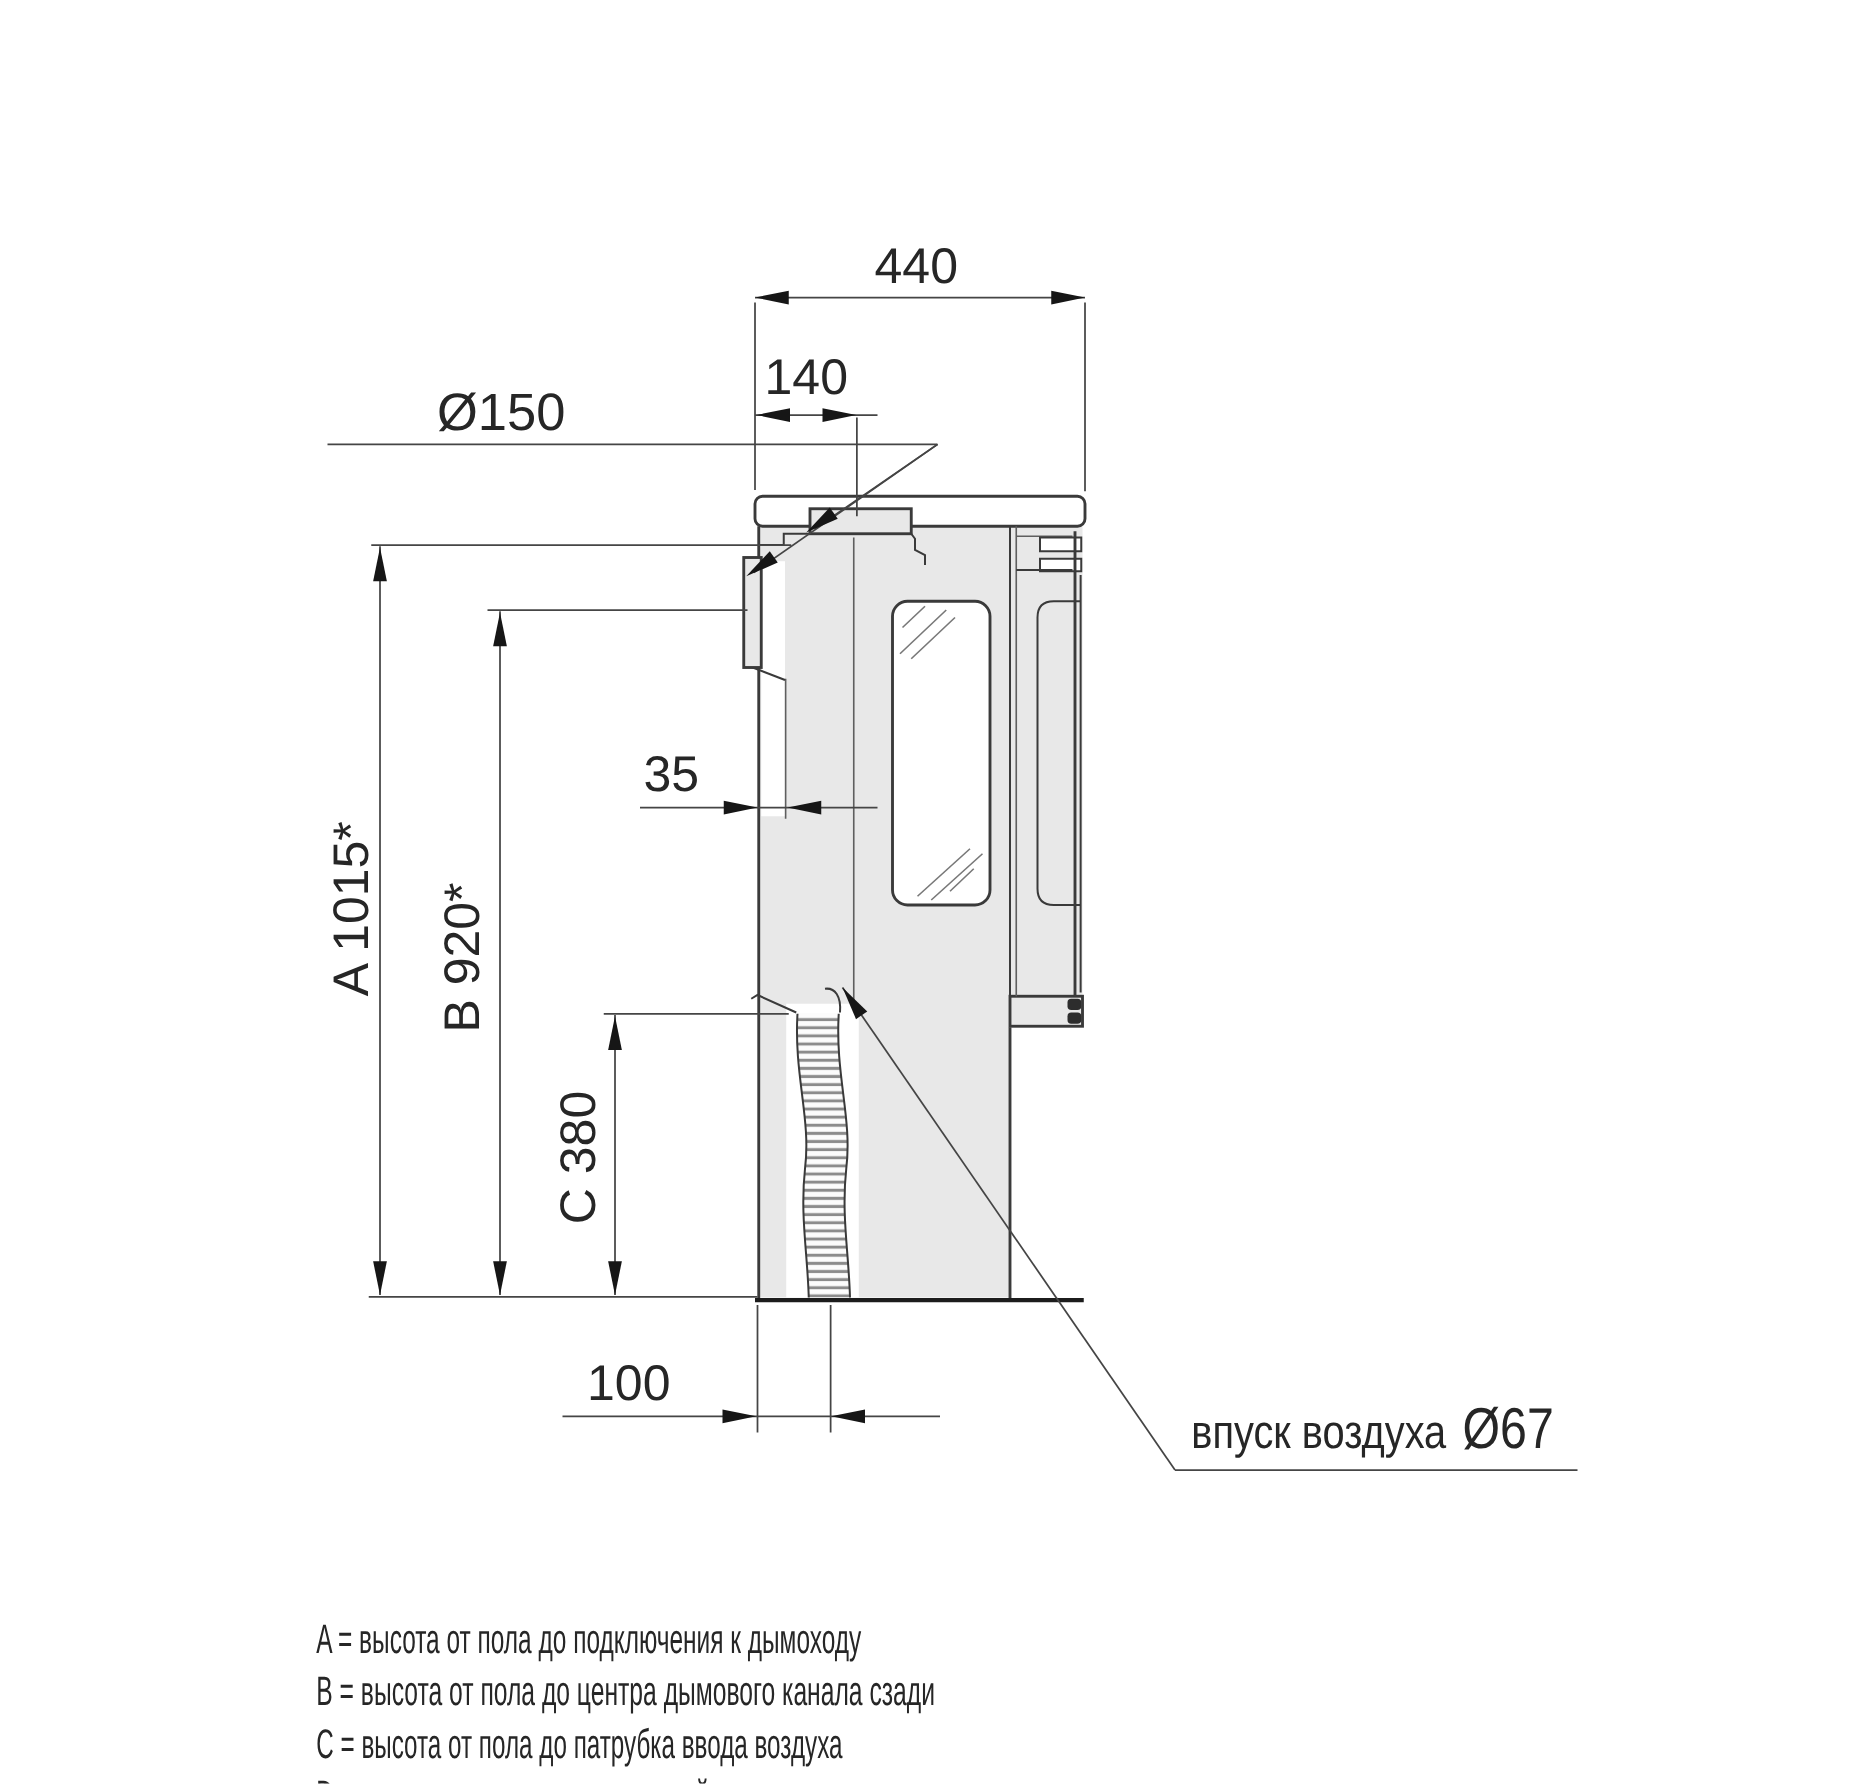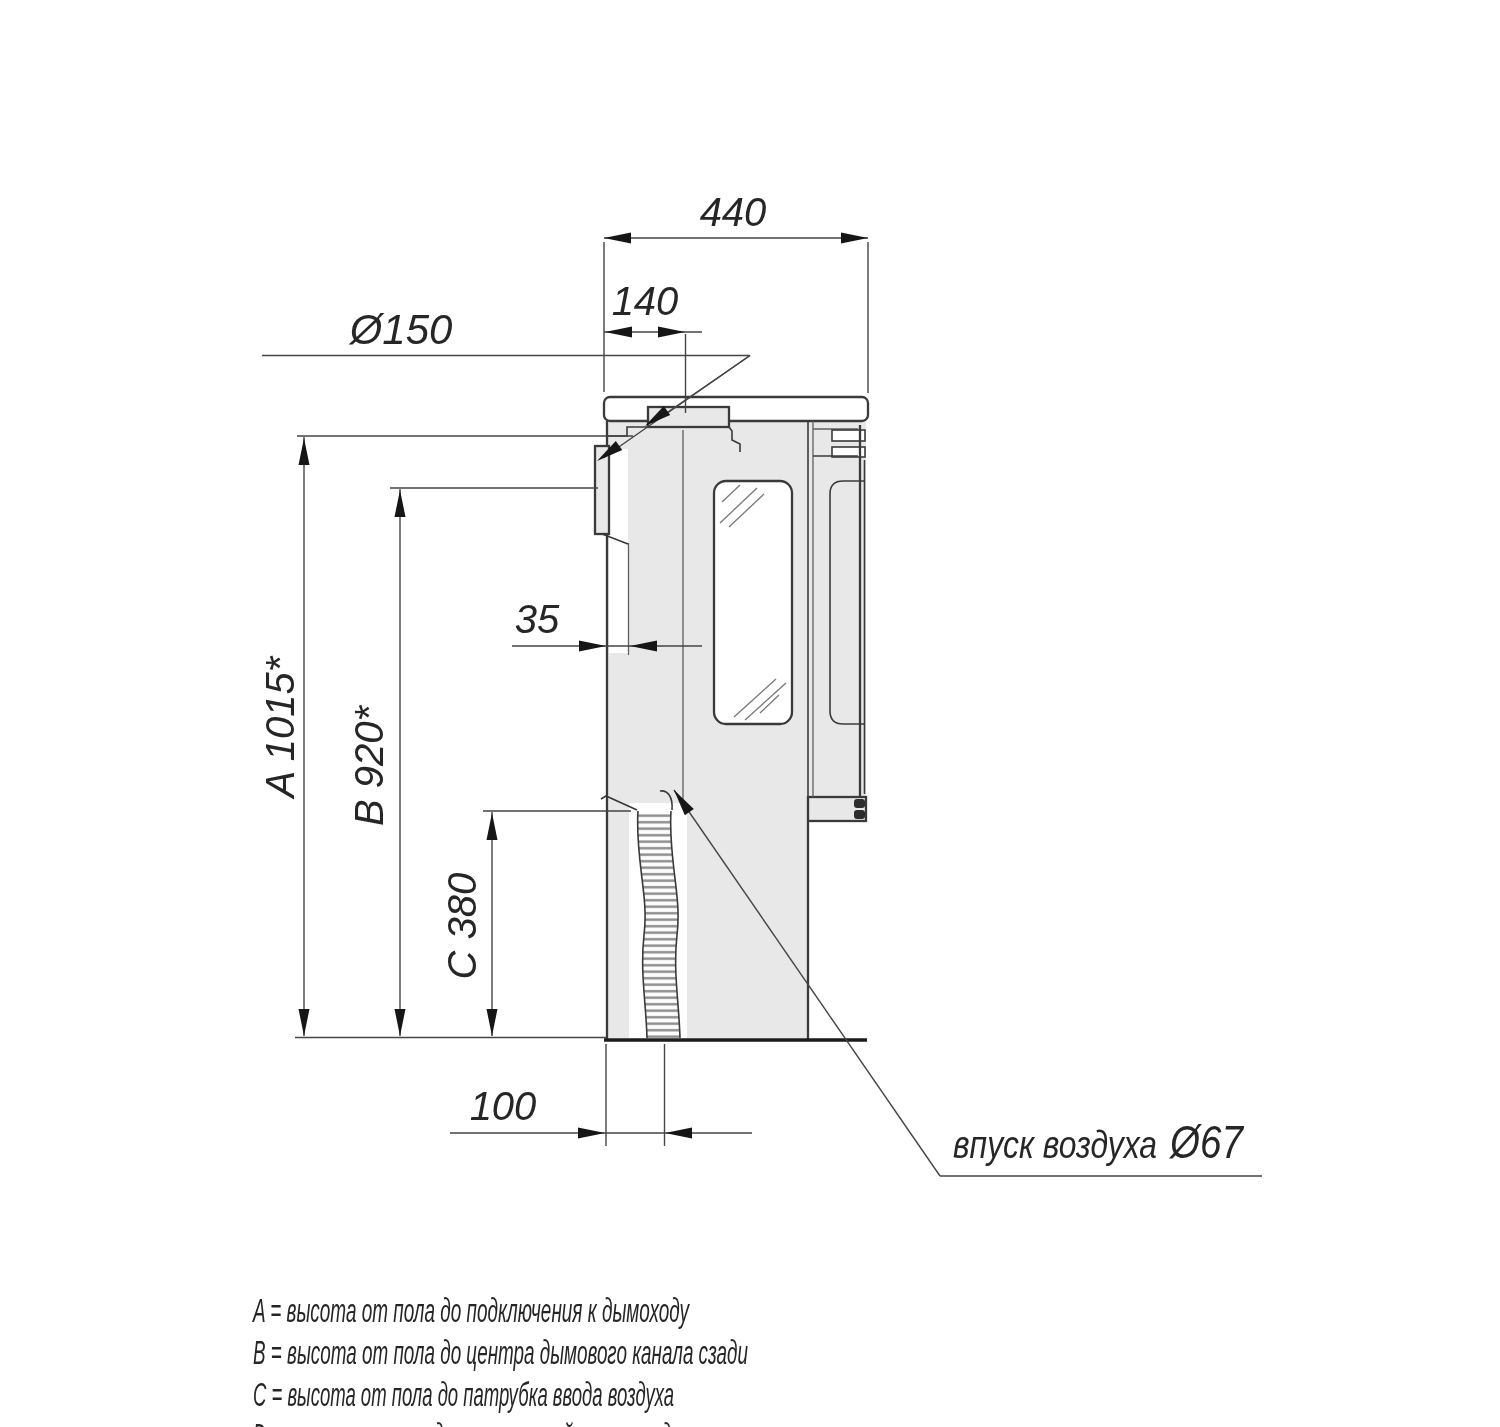--- a/index.html
+++ b/index.html
@@ -1,20 +1,20 @@
 <!DOCTYPE html>
 <html style="--bg: #ffffff; --body: #e8e8e8; --outline: #3a3a3a; --dim: #454545; --txt: #262626;"><head>
 <meta charset="utf-8">
 <style>
   :root{
     --bg:#ffffff; --body:#e8e8e8; --outline:#3a3a3a;
     --dim:#454545; --txt:#262626; --thin:#5f5f5f;
   }
   html,body{margin:0;padding:0;background:#fff;}
-  .stage{position:relative;width:1500px;height:1427px;background:var(--bg);overflow:hidden;font-style:italic;}
+  .stage{position:relative;width:1500px;height:1427px;background:var(--bg);overflow:hidden;}
   svg{display:block;}
   text{font-family:"Liberation Sans","DejaVu Sans",sans-serif;fill:var(--txt);}
   .dtxt{font-size:40px;}
   .dtxt-sm{font-size:38px;}
   .dtxt-lg{font-size:42px;}
   .dtxt-xl{font-size:46px;}
   .legend-txt{font-size:33px;}
   .fillg{fill:var(--body);}
   .oln{stroke:var(--outline);stroke-width:2.3;}
   .oln2{stroke:var(--outline);stroke-width:1.6;}

